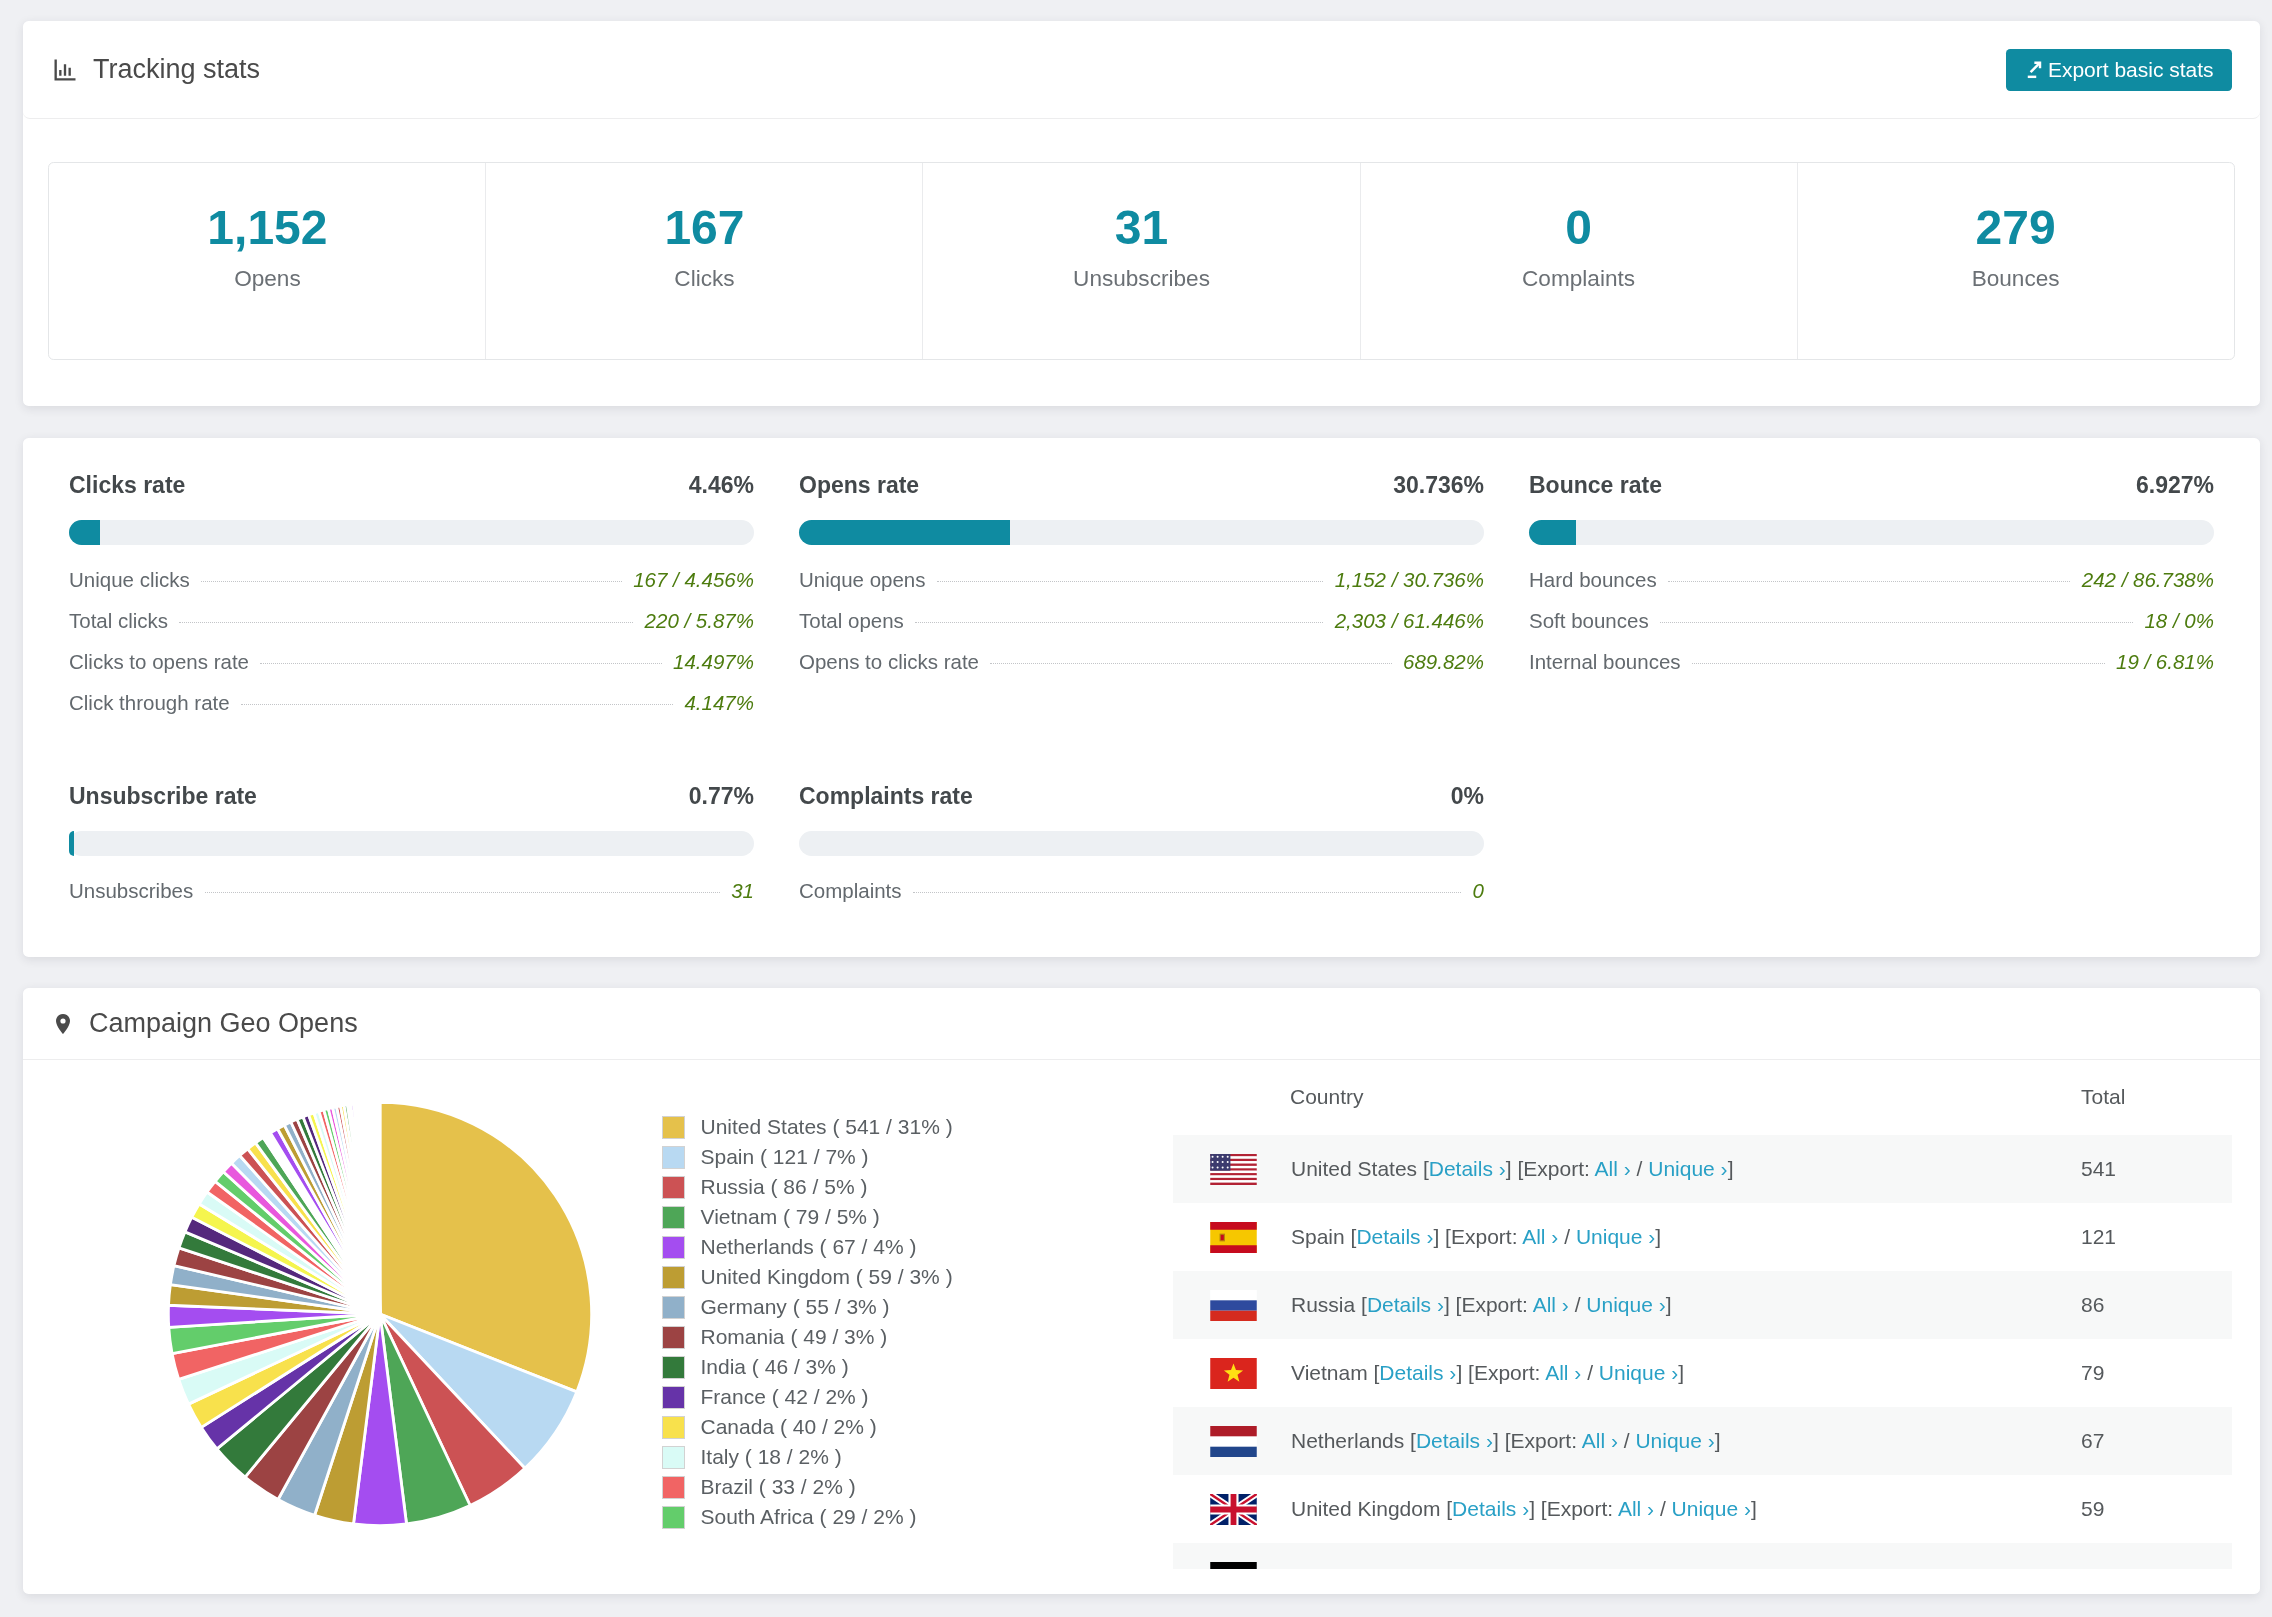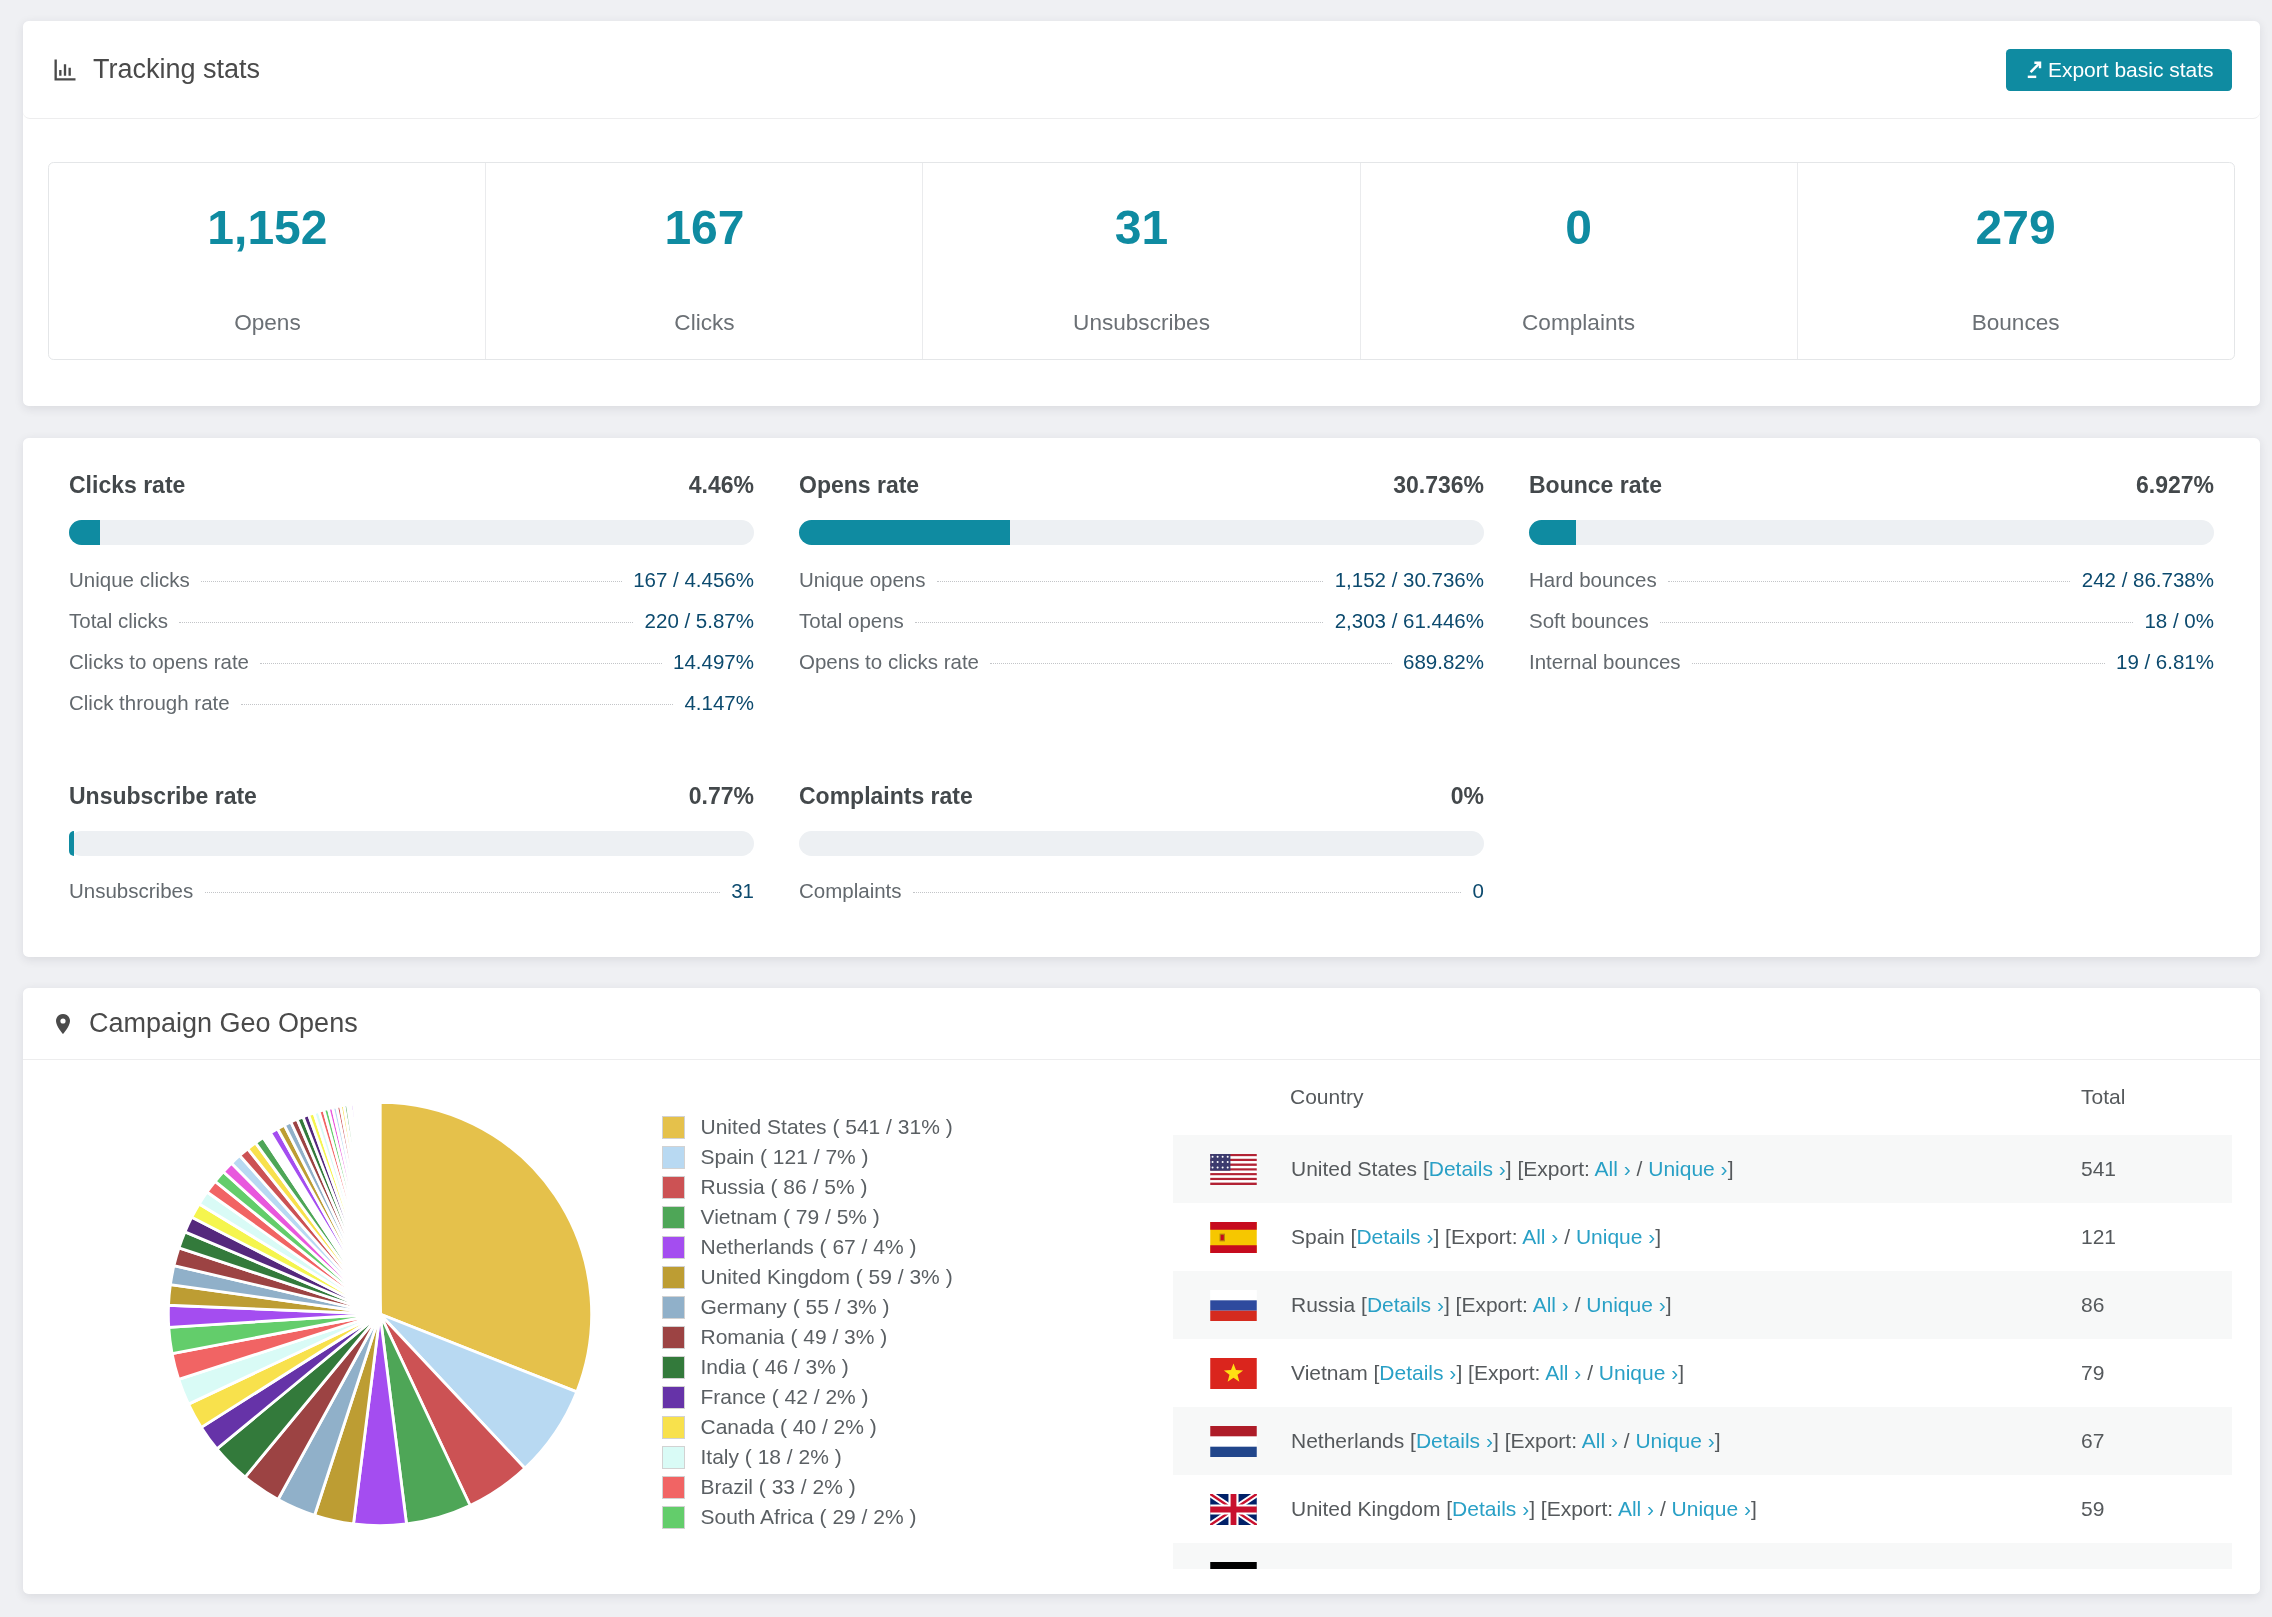--- a/index.html
+++ b/index.html
@@ -16,35 +16,35 @@
   .card-geo .card-header{height:71px;}
   .card-title{font-size:27px;color:#4a4a4a;}
   .hicon{line-height:0;}
 
   .btn{margin-left:auto;display:flex;align-items:center;gap:1px;background:#0f8ba1;color:#fff;
        font-size:21px;height:42px;padding:0 18.4px;border-radius:4.2px;border:none;cursor:pointer;
        font-family:"Liberation Sans",sans-serif;}
 
   .summary{position:absolute;left:25.4px;right:25.4px;top:141px;height:196px;border:1.4px solid #e4e6e8;
            border-radius:5.6px;display:flex;background:#fff;}
-  .scell{flex:1;border-right:1.4px solid #eaebed;display:flex;flex-direction:column;align-items:center;padding-top:37px;gap:44px;}
+  .scell{flex:1;border-right:1.4px solid #eaebed;display:flex;flex-direction:column;align-items:center;padding-top:37px;}
   .scell:last-child{border-right:none;}
   .snum{font-size:48px;font-weight:700;color:#0f8ba1;}
   .slbl{font-size:22.6px;color:#6b7075;margin-top:11.3px;}
 
   .rates-grid{position:absolute;left:46px;right:46px;top:34px;display:grid;
               grid-template-columns:1fr 1fr 1fr;column-gap:45px;row-gap:51px;align-items:start;}
   .rate-head{display:flex;justify-content:space-between;font-size:23px;font-weight:700;color:#43484b;}
   .bar{height:25.4px;background:#edf0f3;border-radius:12.7px;margin-top:21px;}
   .fill{height:100%;background:#0f8ba1;border-radius:12.7px 0 0 12.7px;}
   .rrows{margin-top:22.6px;}
   .rrow{display:flex;align-items:baseline;font-size:20.5px;color:#63696e;height:41px;}
   .rl{white-space:nowrap;}
   .lead{flex:1;border-bottom:1.4px dotted #c3c5c8;margin:0 11.3px;transform:translateY(-5px);}
-  .rv{white-space:nowrap;color:#0c4a6e;}
+  .rv{white-space:nowrap;color:#4d7c0f;font-style:italic;}
 
   .pie-wrap{position:absolute;left:139px;top:108px;width:436px;height:436px;line-height:0;}
   .legend{position:absolute;left:639px;top:124px;}
   .litem{display:flex;align-items:center;gap:15.5px;height:30px;font-size:21px;color:#5a5f63;}
   .swatch{width:21px;height:21px;border:1.4px solid #d2d2d2;flex-shrink:0;}
 
   .geo-table{position:absolute;left:1150px;right:28px;top:71px;bottom:25px;overflow:hidden;}
   .thead{display:flex;align-items:center;height:76px;font-size:21px;color:#55595c;}
   .th-country{flex:1;padding-left:117px;}
   .th-total{width:151px;}

